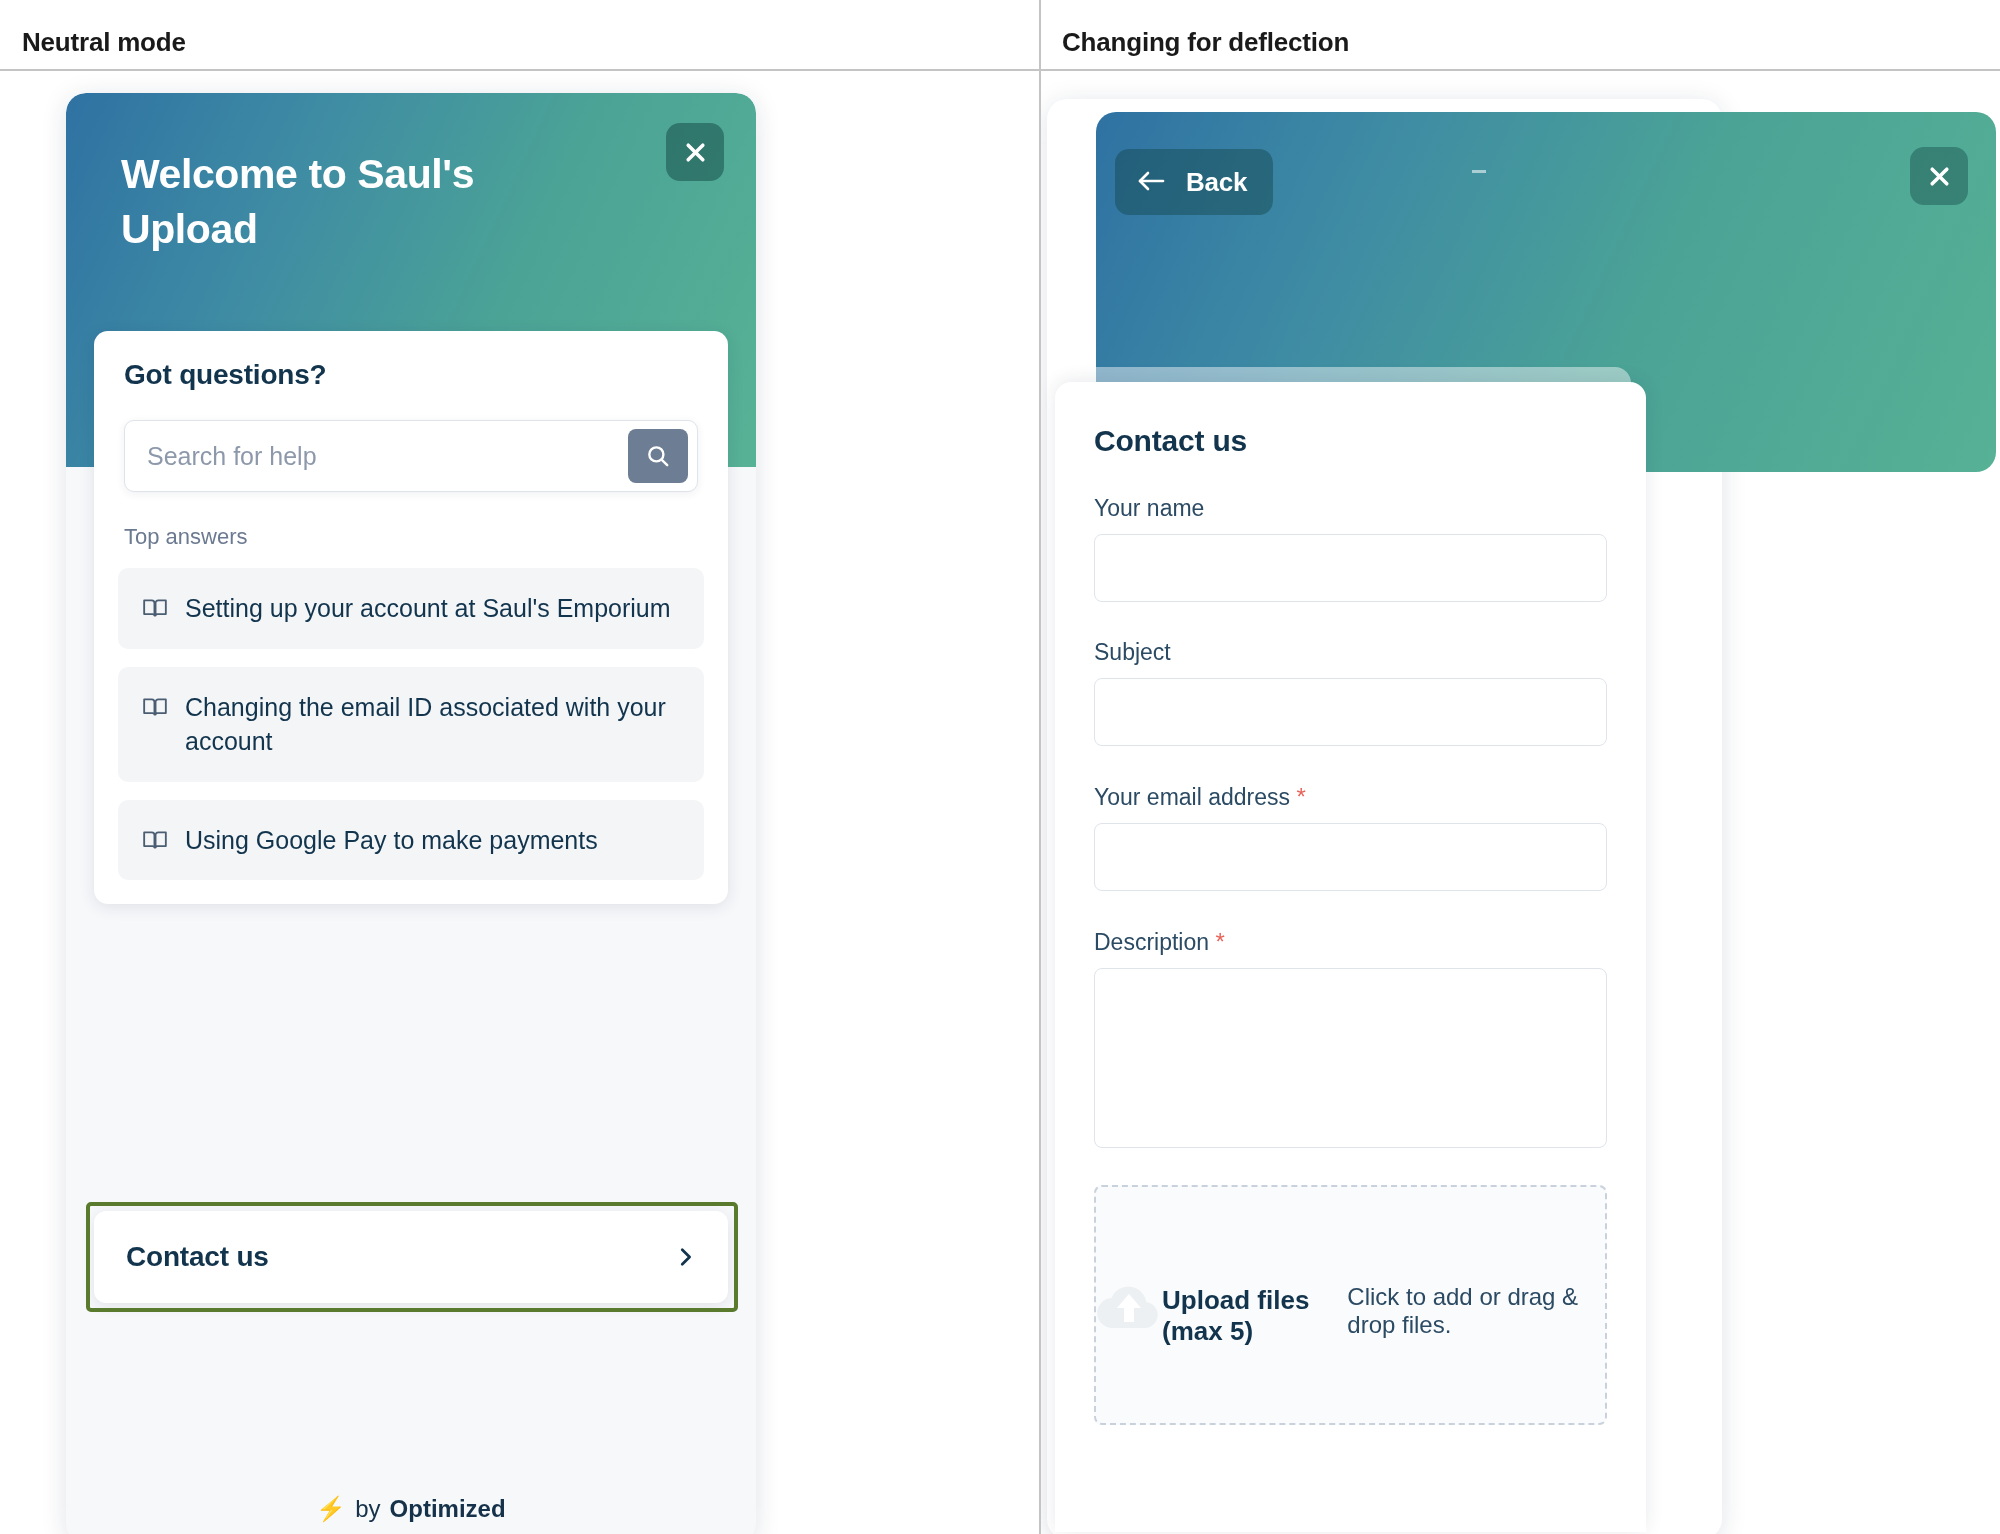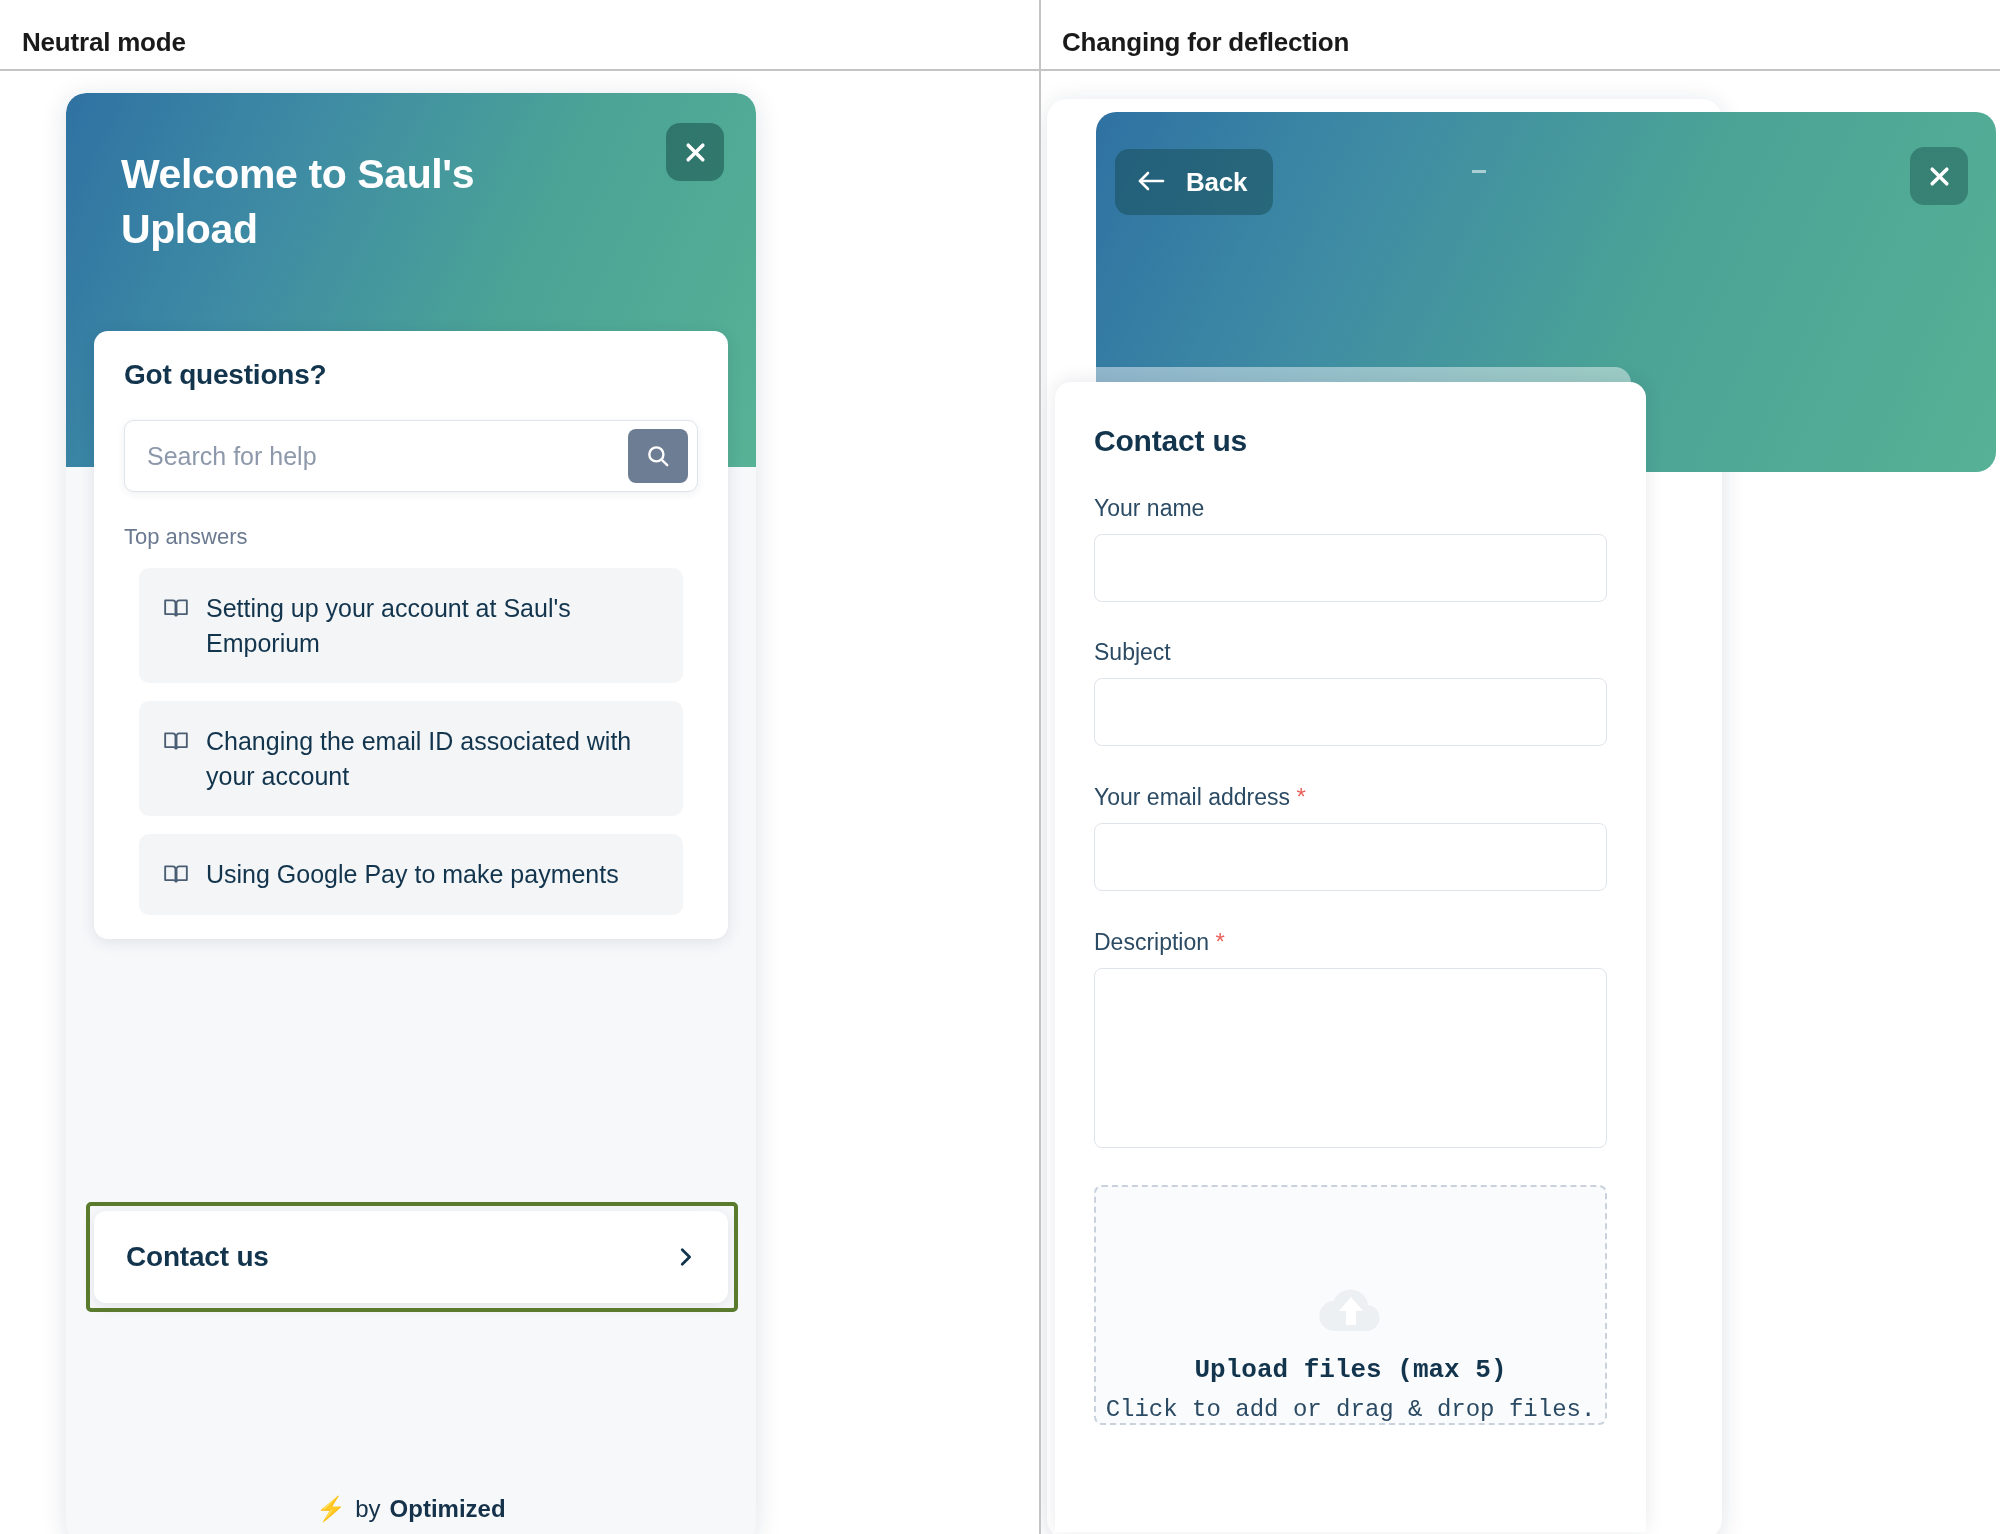--- a/index.html
+++ b/index.html
@@ -151,21 +151,21 @@
     cursor: pointer;
     flex: none;
   }
   .search-go svg { width: 26px; height: 26px; }
 
   .top-answers-label {
     padding: 32px 30px 0 30px;
     font-size: 22px;
     color: #6b7a90;
   }
-  .answer-list { padding: 0 45px; }
+  .answer-list { padding: 0 24px; }
   .answer-item {
     margin-top: 18px;
     background: #f3f5f7;
     border-radius: 10px;
     padding: 23px 24px;
     display: flex;
     align-items: flex-start;
     gap: 17px;
     cursor: pointer;
   }
@@ -333,25 +333,24 @@
     padding: 14px 16px;
   }
   .dropzone {
     margin-top: 33px;
     width: 100%;
     height: 240px;
     border: 2px dashed #c9d2dc;
     border-radius: 8px;
     background: #fafbfc;
     display: flex;
-    flex-direction: column;
+    flex-direction: row;
     align-items: center;
     justify-content: flex-end;
     cursor: pointer;
-    font-family: Liberation Mono, monospace;
   }
   .dropzone .cloud svg { width: 66px; height: 50px; display: block; }
   .dz-title {
     margin-top: 22px;
     font-size: 26px;
     font-weight: 700;
     color: #12344d;
   }
   .dz-sub {
     margin-top: 11px;

